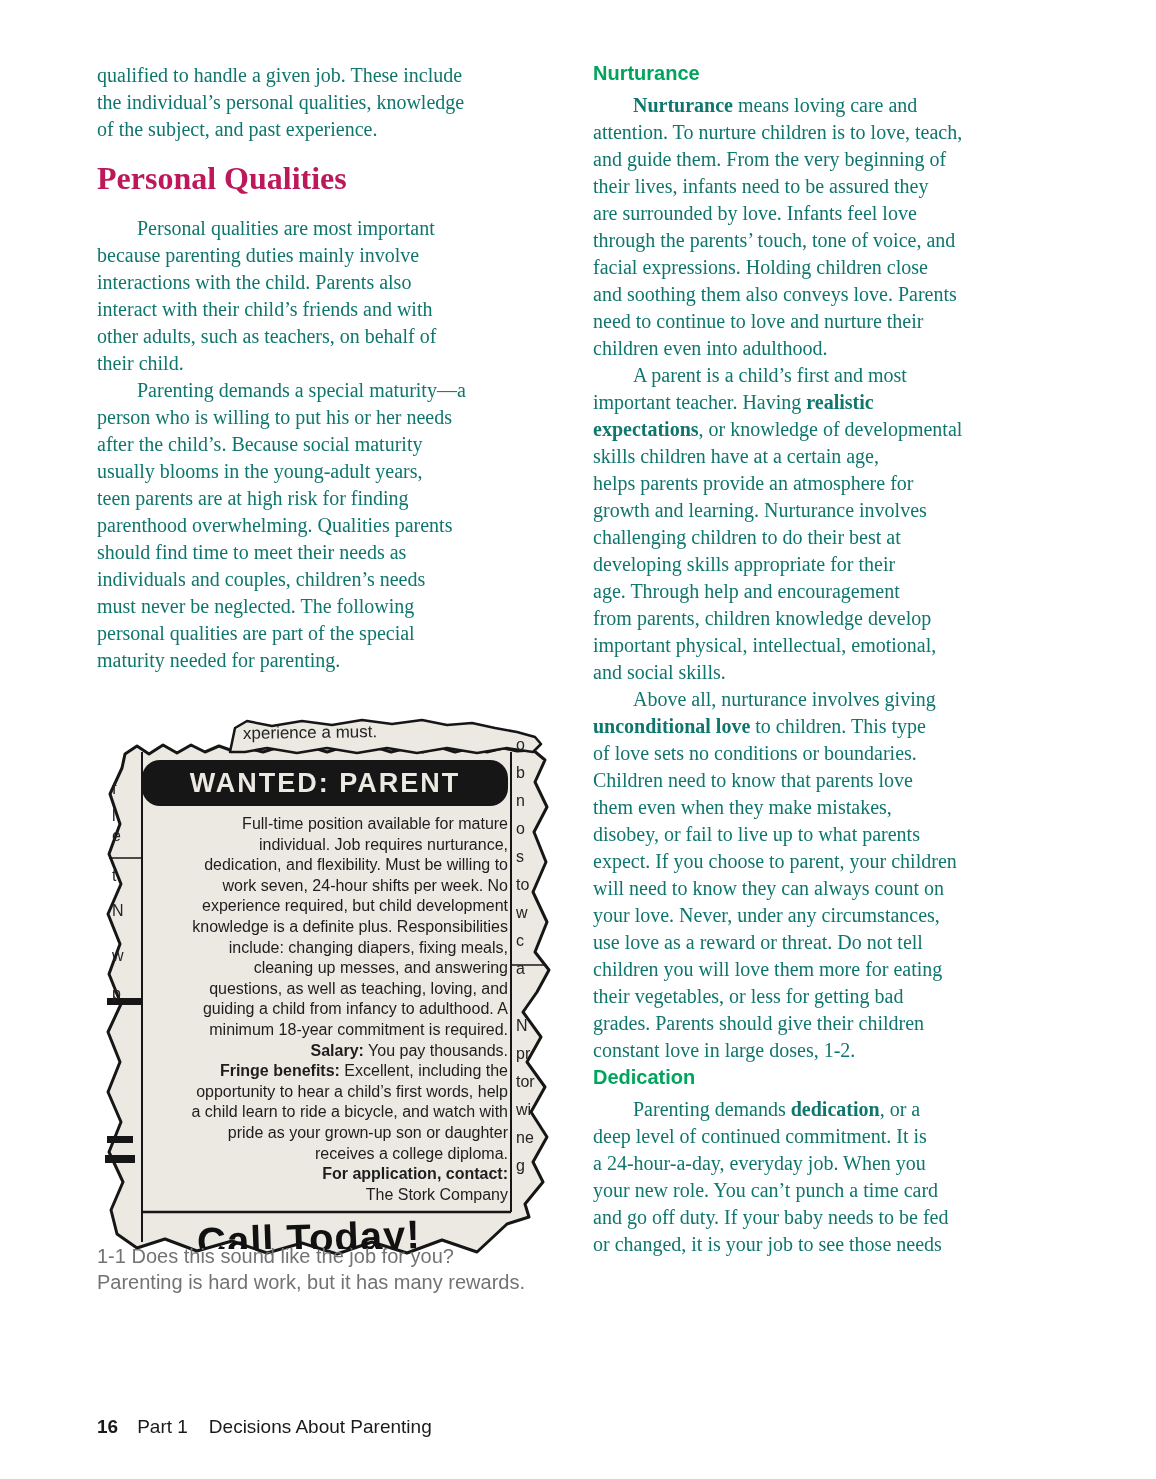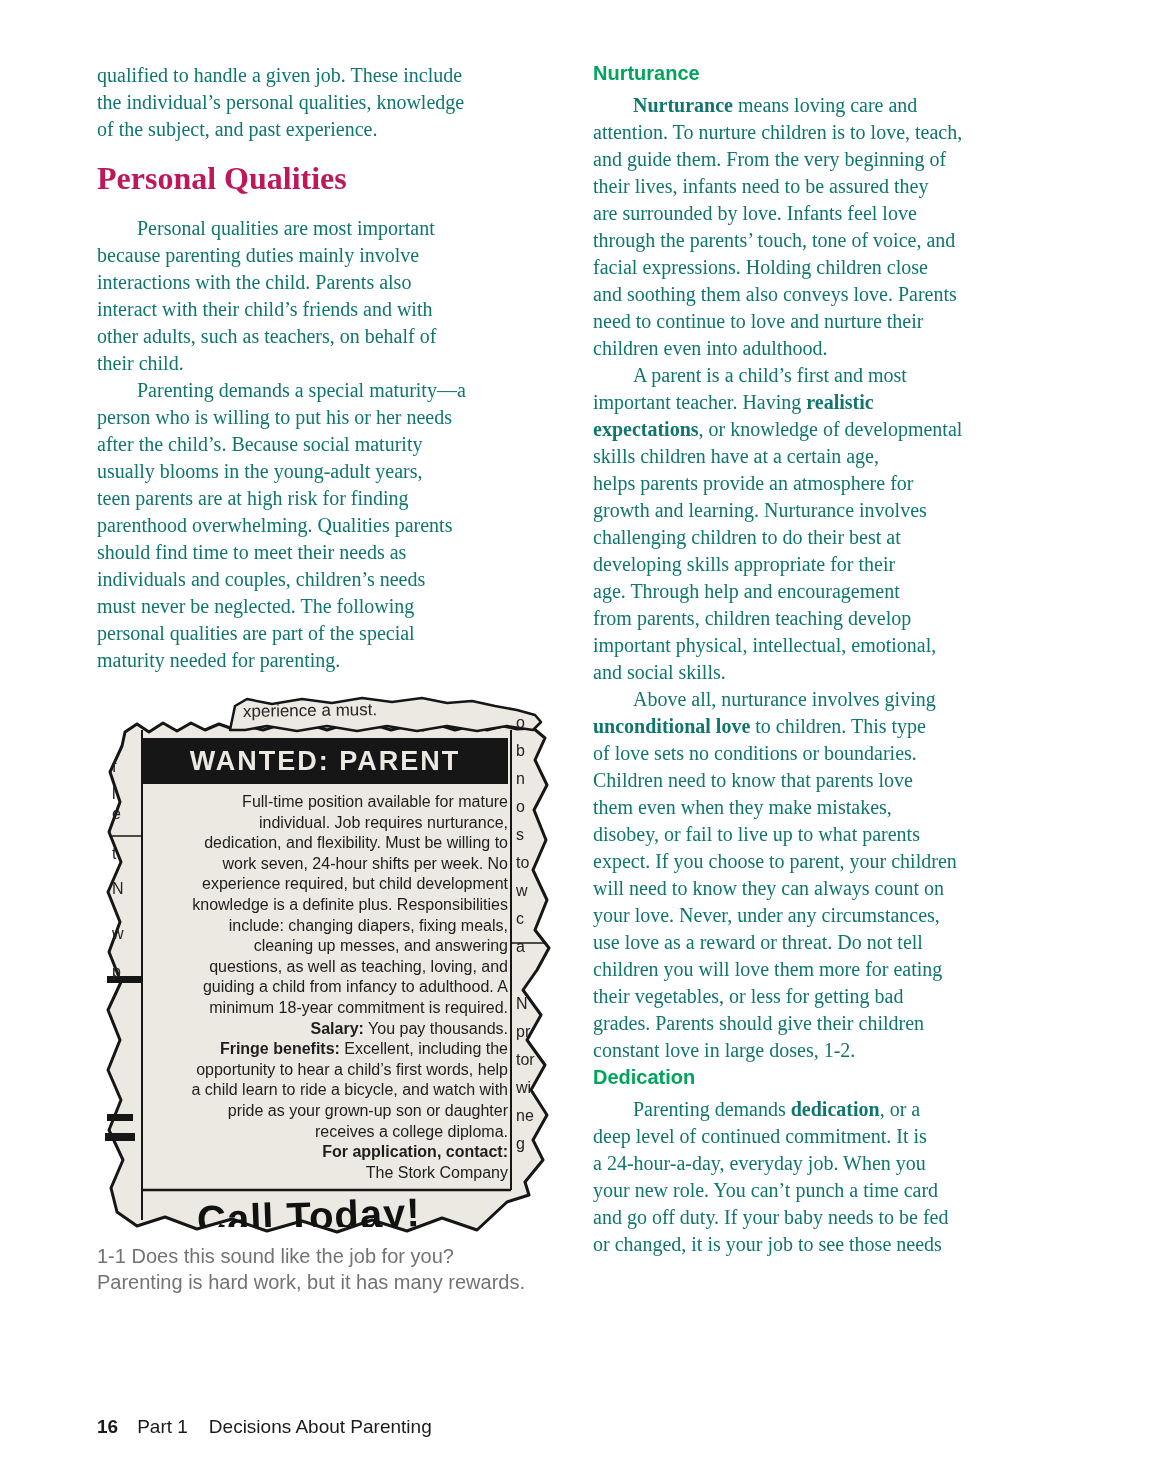--- a/index.html
+++ b/index.html
@@ -11,26 +11,26 @@
   .para .tl{line-height:27px;height:27px;white-space:nowrap;}
   .tl.ind{text-indent:40px;}
   b{font-weight:bold;}
 
   .h-blue{position:absolute;font-family:"Liberation Serif",serif;
           font-weight:bold;font-size:32px;color:#be185d;white-space:nowrap;}
   .h-green{position:absolute;font-family:"Liberation Sans",sans-serif;
            font-weight:bold;font-size:20px;color:#00a45d;white-space:nowrap;}
 
   
-  .fig{position:absolute;left:97px;top:690px;width:470px;height:552px;}
+  .fig{position:absolute;left:97px;top:712px;width:470px;height:552px;}
   .fig svg{position:absolute;left:0;top:0;}
   .banner{position:absolute;left:45px;top:48px;width:366px;height:46px;
           background:#161616;color:#ece9e2;font-family:"Liberation Sans",sans-serif;
           font-weight:bold;font-size:27px;letter-spacing:2px;text-align:center;
-          line-height:46px;white-space:nowrap;}
+          line-height:46px;white-space:nowrap;border-radius:18px;}
   .adbody{position:absolute;left:57px;top:102px;width:354px;
           font-family:"Liberation Sans",sans-serif;font-size:16px;color:#1d1d1d;text-align:right;}
   .adbody .tl{line-height:20.6px;height:20.6px;white-space:nowrap;}
   .fragtext{position:absolute;left:146px;top:11px;font-family:"Liberation Sans",sans-serif;
             font-size:17px;color:#242424;transform:rotate(-0.8deg);white-space:nowrap;}
   .calltoday{position:absolute;left:100px;top:503px;width:280px;height:34px;overflow:hidden;}
   .calltoday span{display:block;font-family:"Liberation Sans",sans-serif;font-weight:bold;
                   font-size:40px;color:#111;transform:rotate(-2deg);letter-spacing:1px;}
   .strip{position:absolute;top:0;width:30px;height:552px;}
   .strip .frag{position:absolute;left:0;font-family:"Liberation Sans",sans-serif;
@@ -183,21 +183,21 @@
 <div class="para" style="left:593px;top:362px;width:466px;">
     <div class="tl ind"><span>A parent is a child’s first and most</span></div>
     <div class="tl"><span>important teacher. Having </span><b>realistic</b></div>
     <div class="tl"><b>expectations</b><span>, or knowledge of developmental</span></div>
     <div class="tl"><span>skills children have at a certain age,</span></div>
     <div class="tl"><span>helps parents provide an atmosphere for</span></div>
     <div class="tl"><span>growth and learning. Nurturance involves</span></div>
     <div class="tl"><span>challenging children to do their best at</span></div>
     <div class="tl"><span>developing skills appropriate for their</span></div>
     <div class="tl"><span>age. Through help and encouragement</span></div>
-    <div class="tl"><span>from parents, children teaching develop</span></div>
+    <div class="tl"><span>from parents, children knowledge develop</span></div>
     <div class="tl"><span>important physical, intellectual, emotional,</span></div>
     <div class="tl"><span>and social skills.</span></div>
   </div>
 
 <div class="para" style="left:593px;top:686px;width:466px;">
     <div class="tl ind"><span>Above all, nurturance involves giving</span></div>
     <div class="tl"><b>unconditional love</b><span> to children. This type</span></div>
     <div class="tl"><span>of love sets no conditions or boundaries.</span></div>
     <div class="tl"><span>Children need to know that parents love</span></div>
     <div class="tl"><span>them even when they make mistakes,</span></div>

